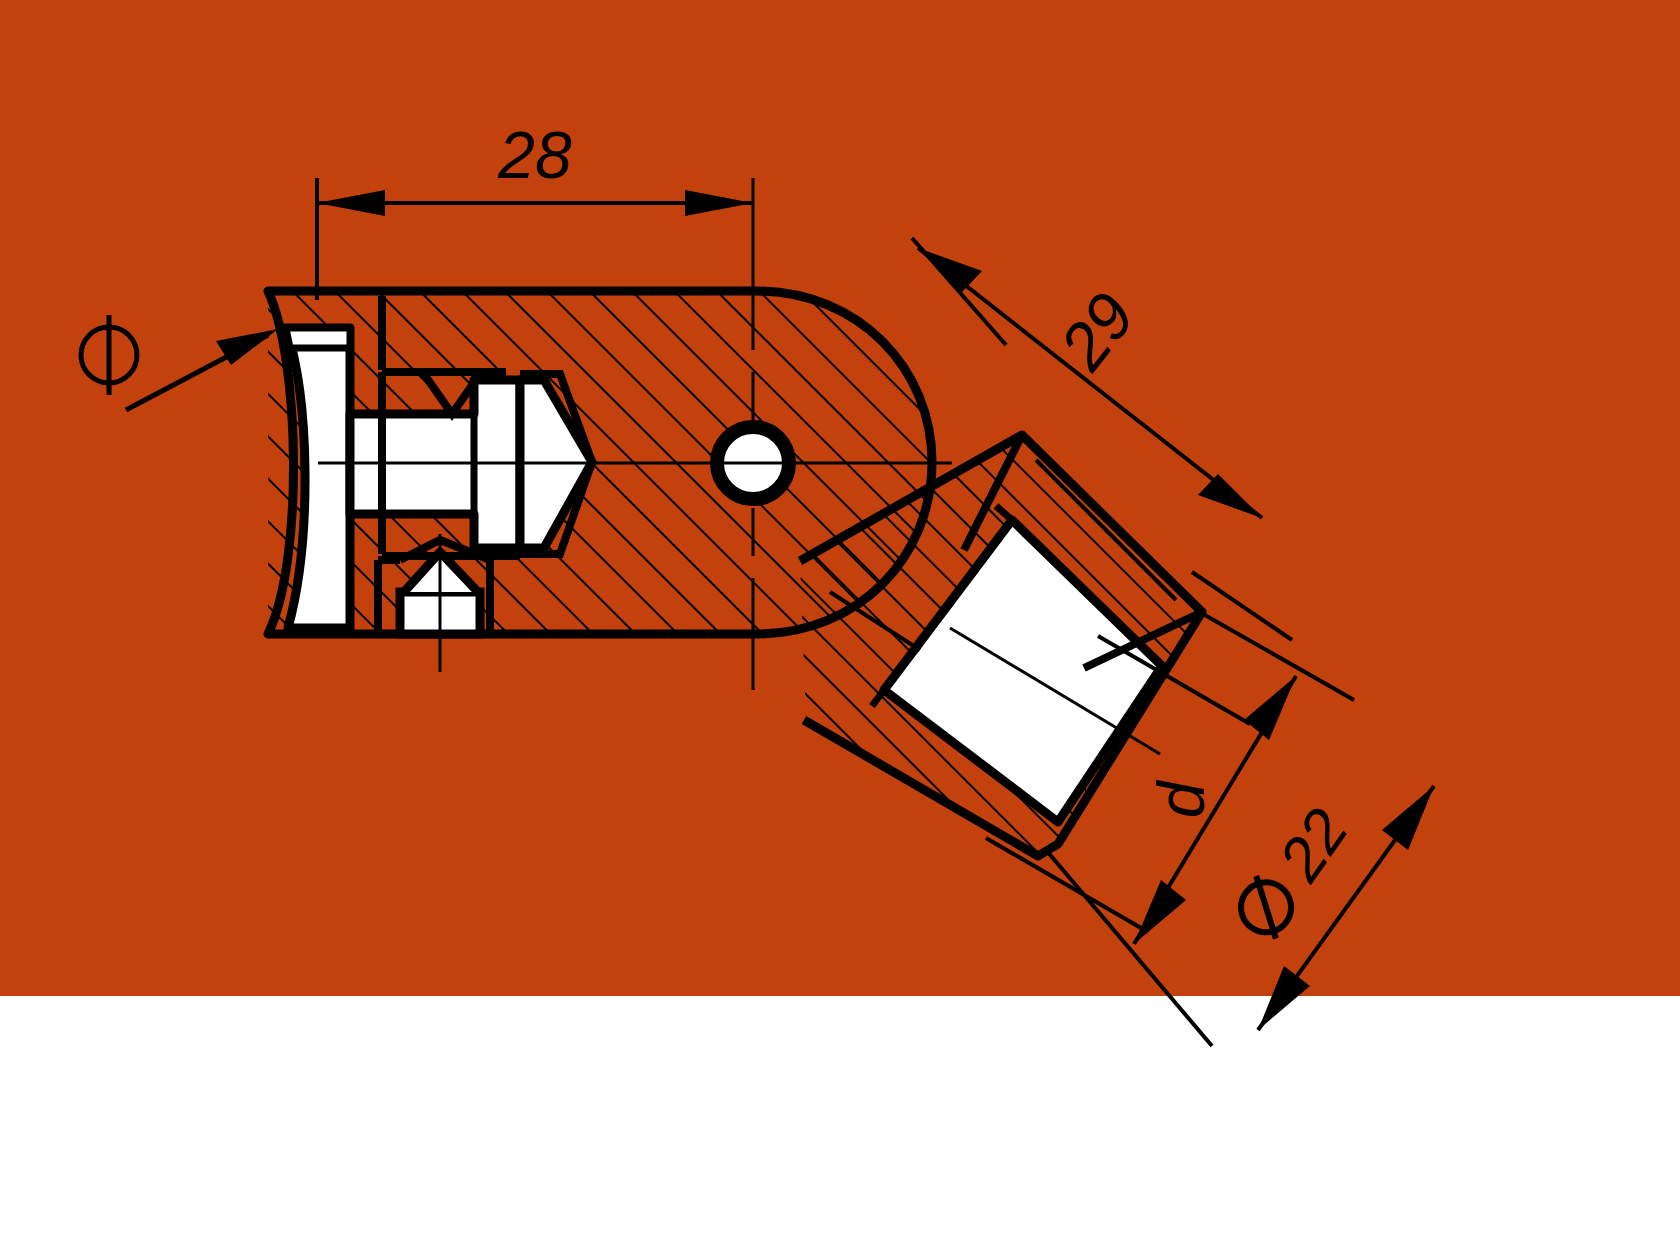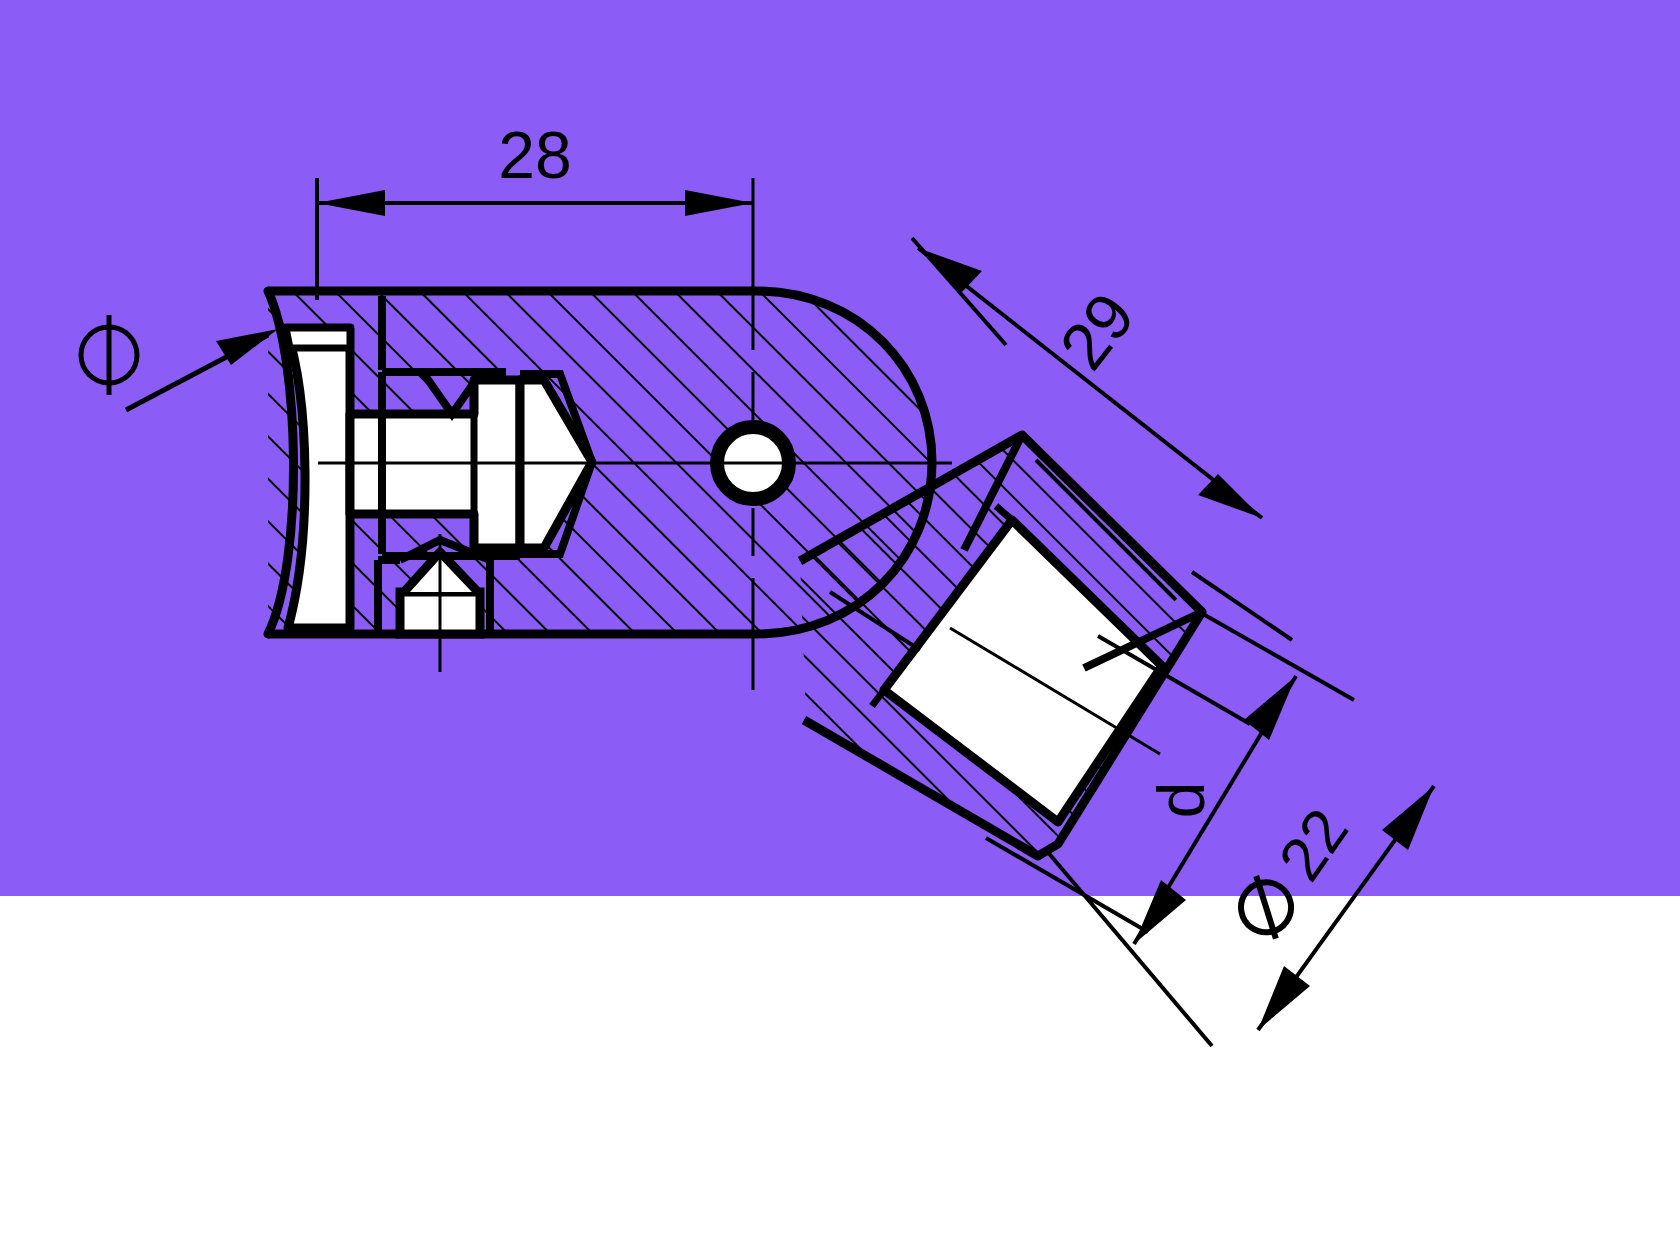--- a/index.html
+++ b/index.html
@@ -9,22 +9,23 @@
   }
   body {
     width: 1680px;
     height: 1260px;
     font-family: "Liberation Sans", sans-serif;
     overflow: hidden;
   }
   #drawing-root {
     position: relative;
     width: 1680px;
-    height: 896px;
-    background: #8b5cf6;
+    height: 996px;
+    background: #c2410c;
+    font-style: italic;
   }
   svg#tech-drawing {
     display: block;
     width: 1680px;
     height: 1260px;
   }
   .dim-text {
     font-family: "Liberation Sans", sans-serif;
     font-size: 66px;
     fill: #000000;

